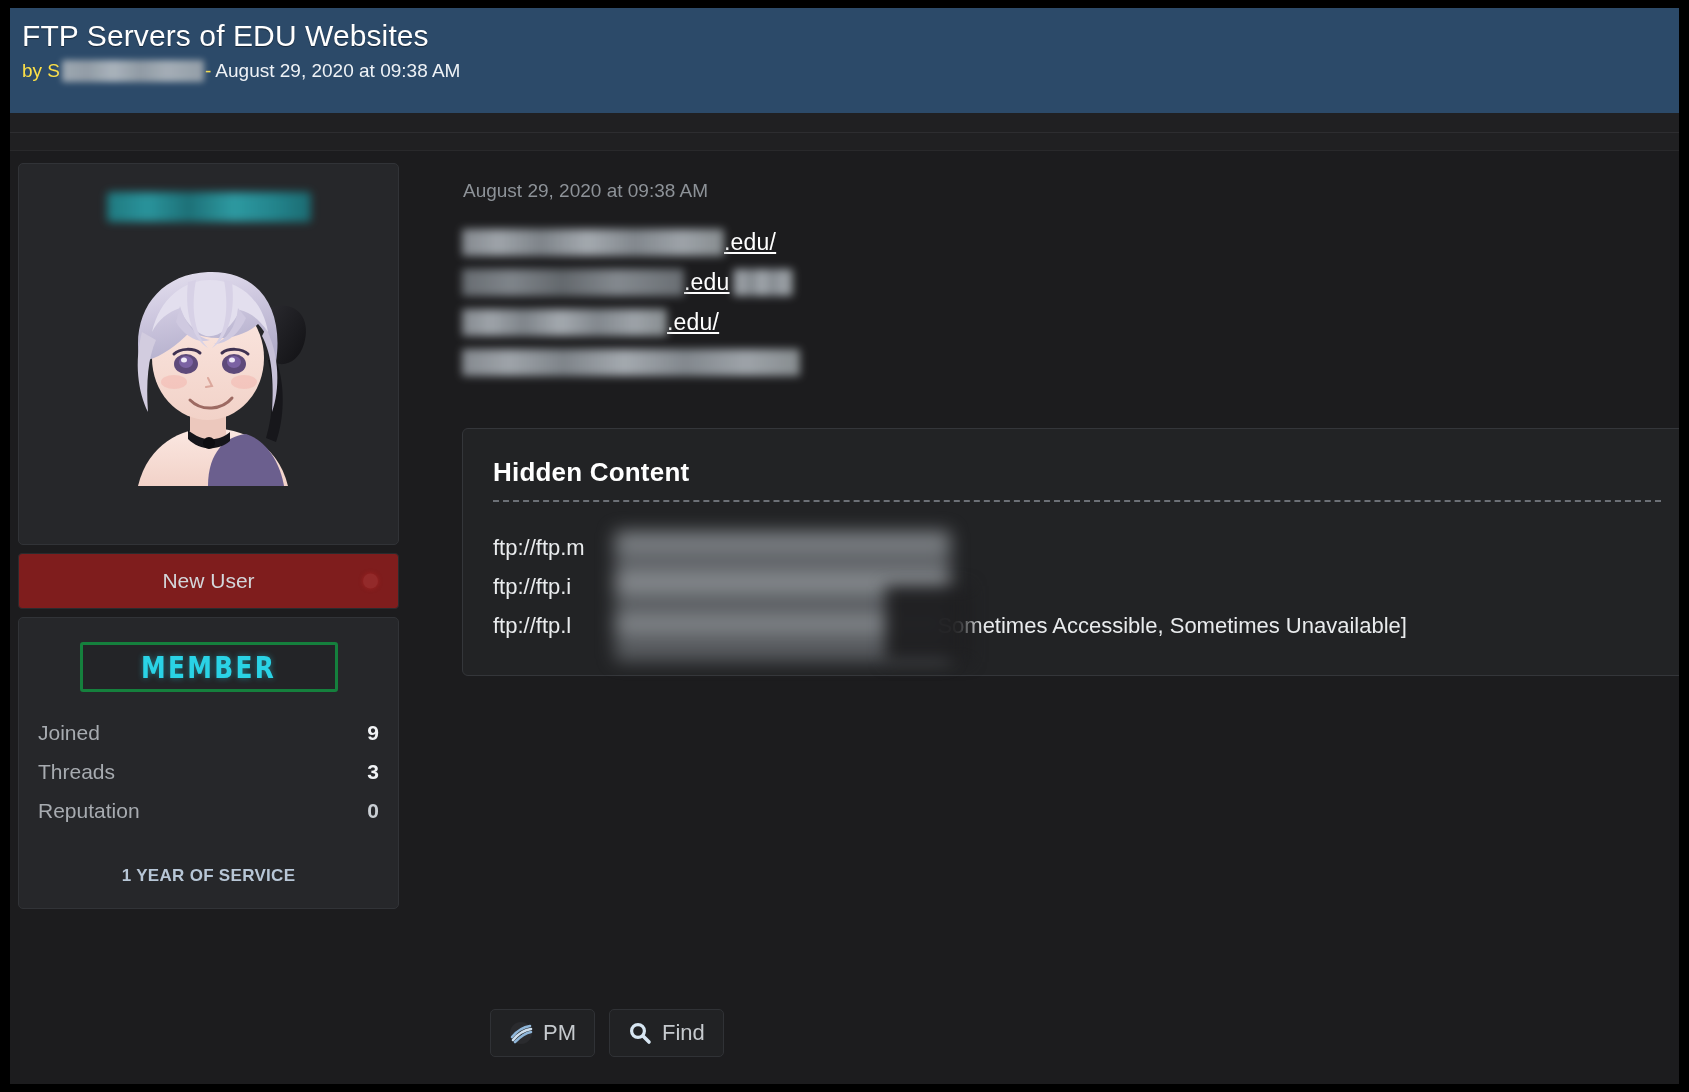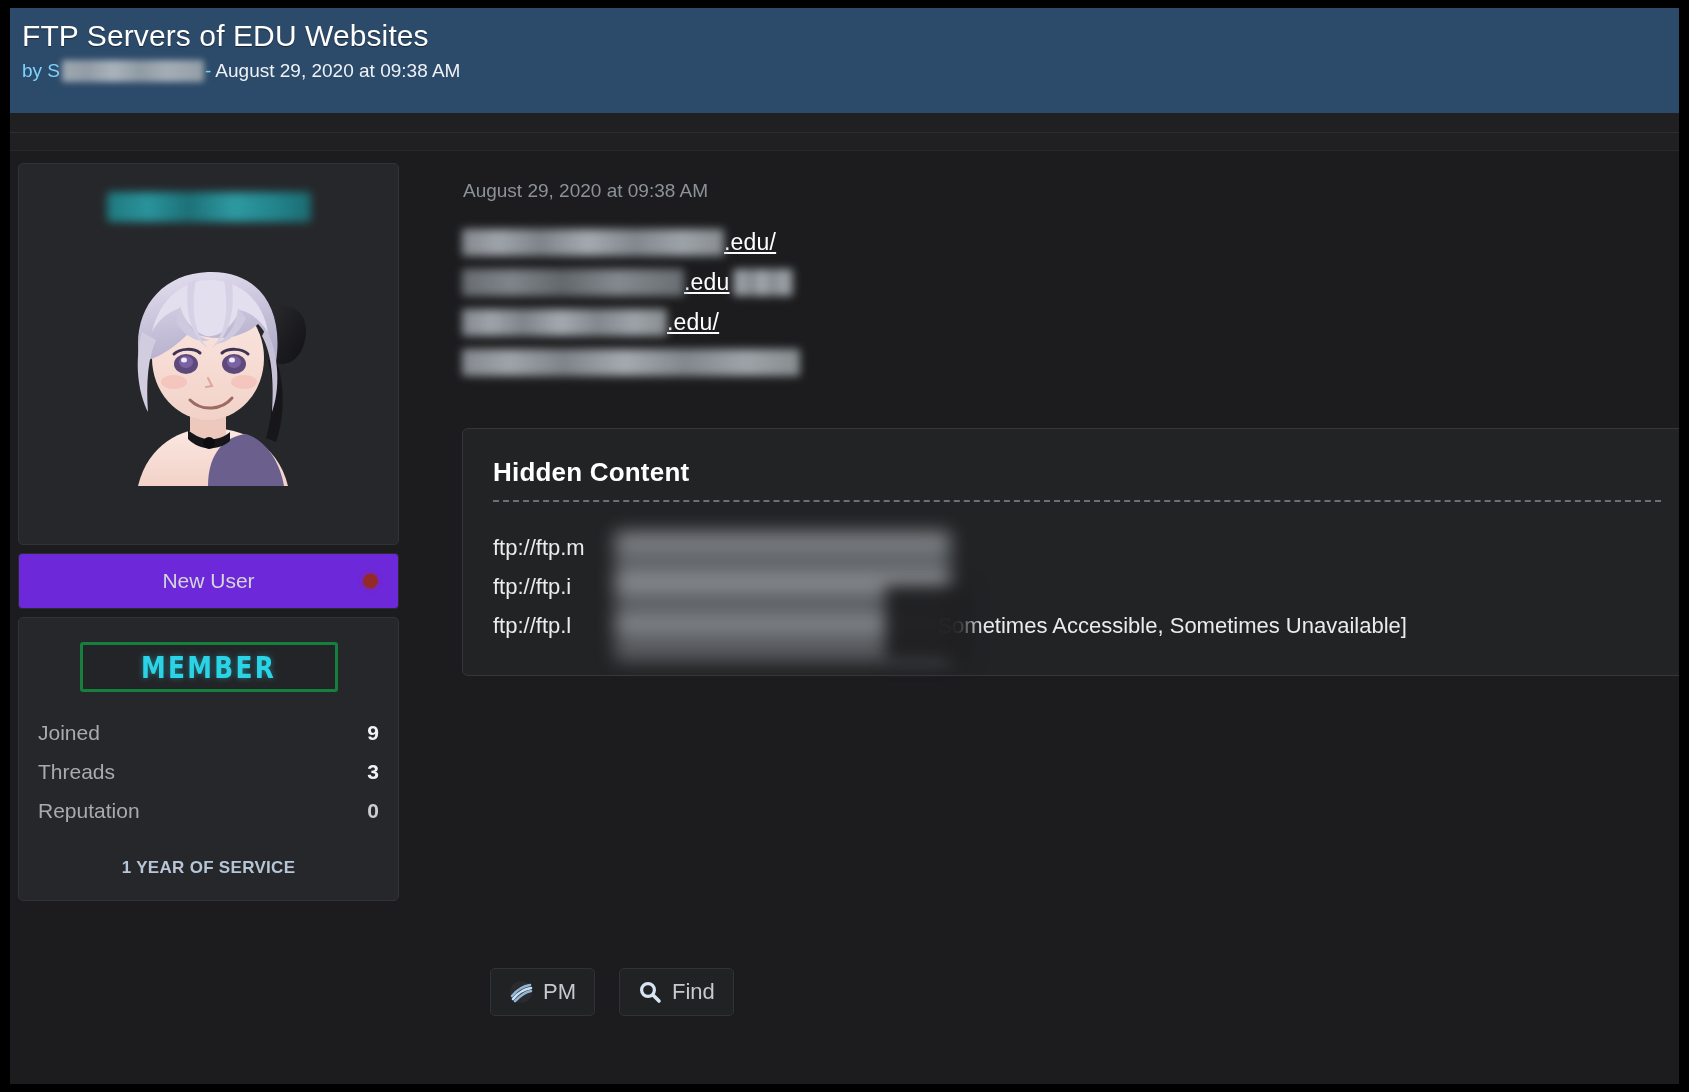--- a/index.html
+++ b/index.html
@@ -50,21 +50,21 @@
   }
   .thread-byline {
     margin-top: 4px;
     font-size: 19px;
     color: #e9eef3;
     line-height: 26px;
     display: flex;
     align-items: center;
     gap: 0px;
   }
-  .byline-by { color: #7dd3fc; }
+  .byline-by { color: #fde047; }
   .redact-user {
     display: inline-block;
     width: 142px;
     height: 22px;
     margin: 0 1px 0 2px;
     border-radius: 2px;
     background: linear-gradient(90deg,#a7b0b8 0%,#9aa3ab 18%,#b4bcc3 36%,#98a1a9 55%,#aeb6bd 74%,#9ba4ac 100%);
     filter: blur(3.2px);
     opacity: .93;
     vertical-align: middle;
@@ -132,21 +132,21 @@
     position: relative;
     overflow: hidden;
     background: #26272a;
   }
   .avatar-svg { display: block; width: 238px; height: 250px; }
 
   
   .usertitle-strip {
     position: relative;
     margin-top: 8px;
-    background: #6d28d9;
+    background: #7f1d1d;
     border: 1px solid #2a2b2e;
     border-radius: 4px;
     height: 56px;
     display: flex;
     align-items: center;
     justify-content: center;
   }
   .usertitle-text {
     font-size: 21px;
     color: #d3d6da;
@@ -202,21 +202,21 @@
     font-size: 21px;
     color: #a7abb0;
   }
   .stat-value {
     font-size: 21px;
     color: #f1f3f5;
     font-weight: 700;
   }
   .stat-value.dim { color: #c9ced3; font-weight: 700; }
   .service-note {
-    margin-top: 32px;
+    margin-top: 40px;
     text-align: center;
     font-size: 17px;
     font-weight: 700;
     letter-spacing: .3px;
     color: #b7c6d6;
   }
 
   
   .post-col {
     position: absolute;
@@ -313,23 +313,23 @@
     height: 76px;
     background: rgba(30,30,32,.96);
     filter: blur(8px);
     pointer-events: none;
   }
 
   
   .post-actions {
     position: absolute;
     left: 8px;
-    top: 805px;
-    display: flex;
-    gap: 24px;
+    top: 846px;
+    display: flex;
+    gap: 14px;
     padding-left: 24px;
   }
   .action-btn {
     display: flex;
     align-items: center;
     gap: 10px;
     background: #212224;
     border: 1px solid #303236;
     border-radius: 5px;
     height: 48px;

